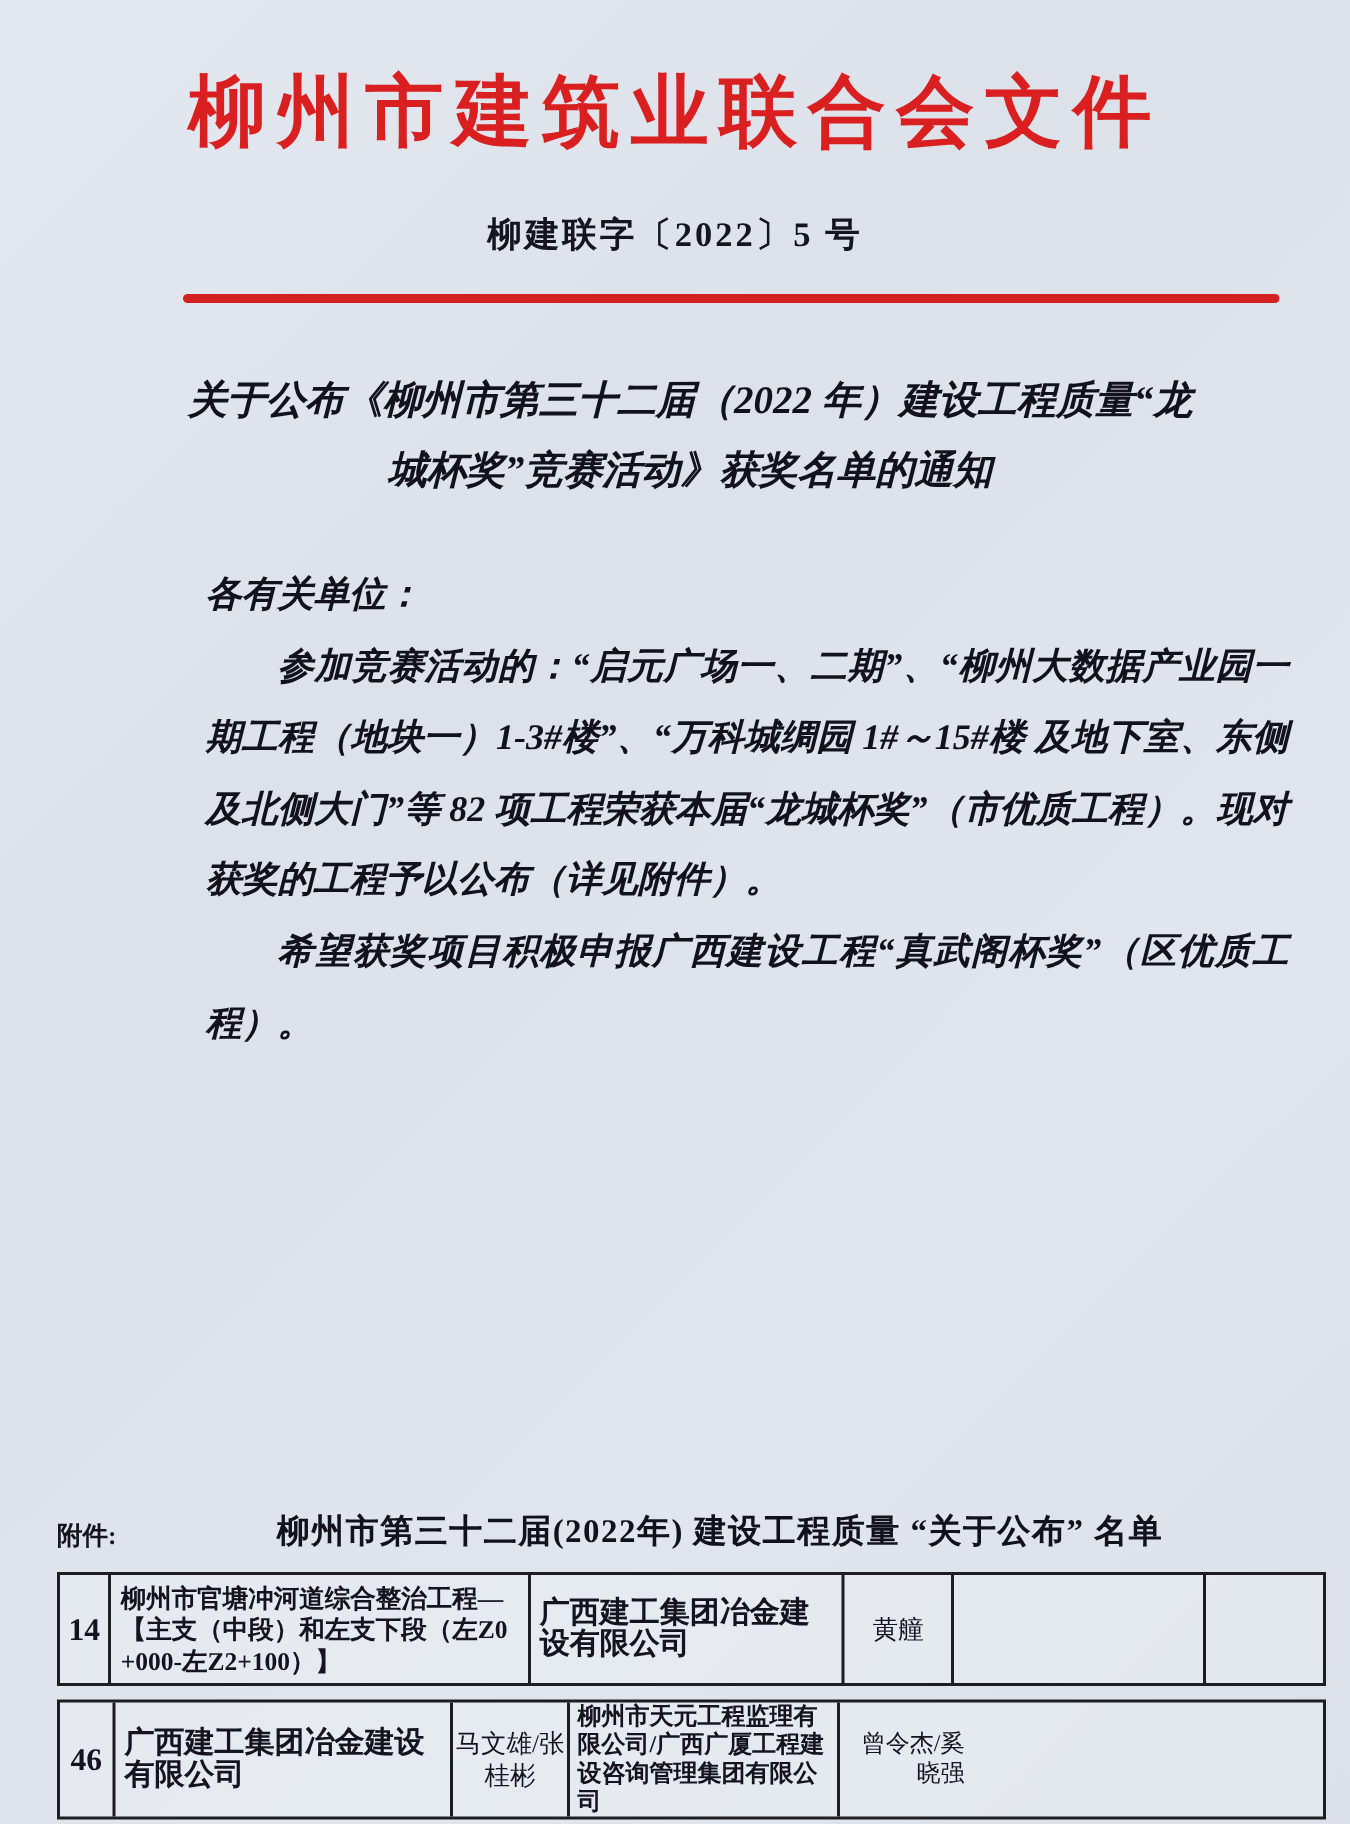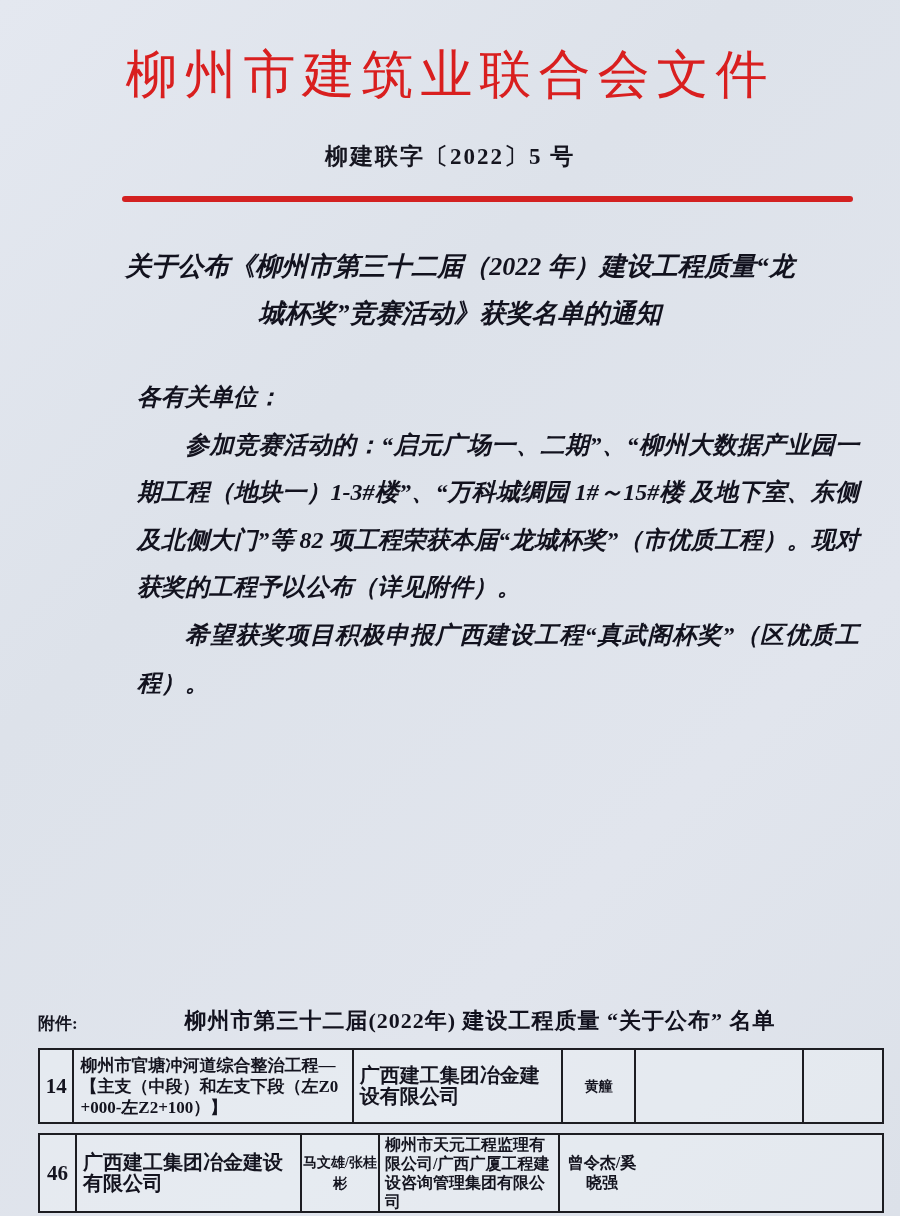--- a/index.html
+++ b/index.html
@@ -7,21 +7,21 @@
     position:relative;
     width:900px;height:1216px;
     overflow:hidden;
     background:linear-gradient(135deg,#e4e8f0 0%,#dde2ea 35%,#e1e5ed 70%,#dce1e9 100%);
     font-family:"Liberation Serif","DejaVu Serif",serif;
     color:#181824;
   }
   .org-title{
     position:absolute;top:40px;left:0;width:100%;
     text-align:center;
-    font-size:52px;font-weight:400;
+    font-size:52px;font-weight:700;
     letter-spacing:7px;
     color:#d91f1f;
     white-space:nowrap;
   }
   .doc-number{
     position:absolute;top:141px;left:0;width:100%;
     text-align:center;
     font-size:23px;font-weight:700;
     letter-spacing:2px;
     color:#15151f;
@@ -76,23 +76,23 @@
     box-sizing:border-box;
     display:flex;align-items:center;
     overflow:hidden;
     word-break:break-all;
     color:#14141f;
   }
   .t-cell:last-child{border-right:none;}
   .c-no{width:37px;justify-content:center;font-size:21px;font-weight:700;}
   .c-project{width:300px;padding:2px 4px 2px 6px;font-size:17px;font-weight:800;line-height:21px;}
   .c-builder{width:225px;padding:2px 4px 2px 6px;font-size:20px;font-weight:800;line-height:21px;}
-  .c-bperson{width:78px;justify-content:center;text-align:center;font-size:14px;font-weight:700;line-height:21px;padding:1px;}
+  .c-bperson{width:78px;justify-content:center;text-align:center;font-size:17px;font-weight:400;line-height:21px;padding:1px;}
   .c-super{width:180px;padding:2px 3px 2px 5px;font-size:16px;font-weight:700;line-height:19px;}
-  .c-sperson{width:84px;justify-content:center;text-align:center;font-size:16px;font-weight:700;line-height:20px;padding:1px;}
+  .c-sperson{width:84px;justify-content:center;text-align:right;font-size:16px;font-weight:400;line-height:20px;padding:1px;}
 </style>
 </head>
 <body>
 
 <div class="page">
 
   <div class="org-title">柳州市建筑业联合会文件</div>
 
   <div class="doc-number">柳建联字〔2022〕5 号</div>
 

